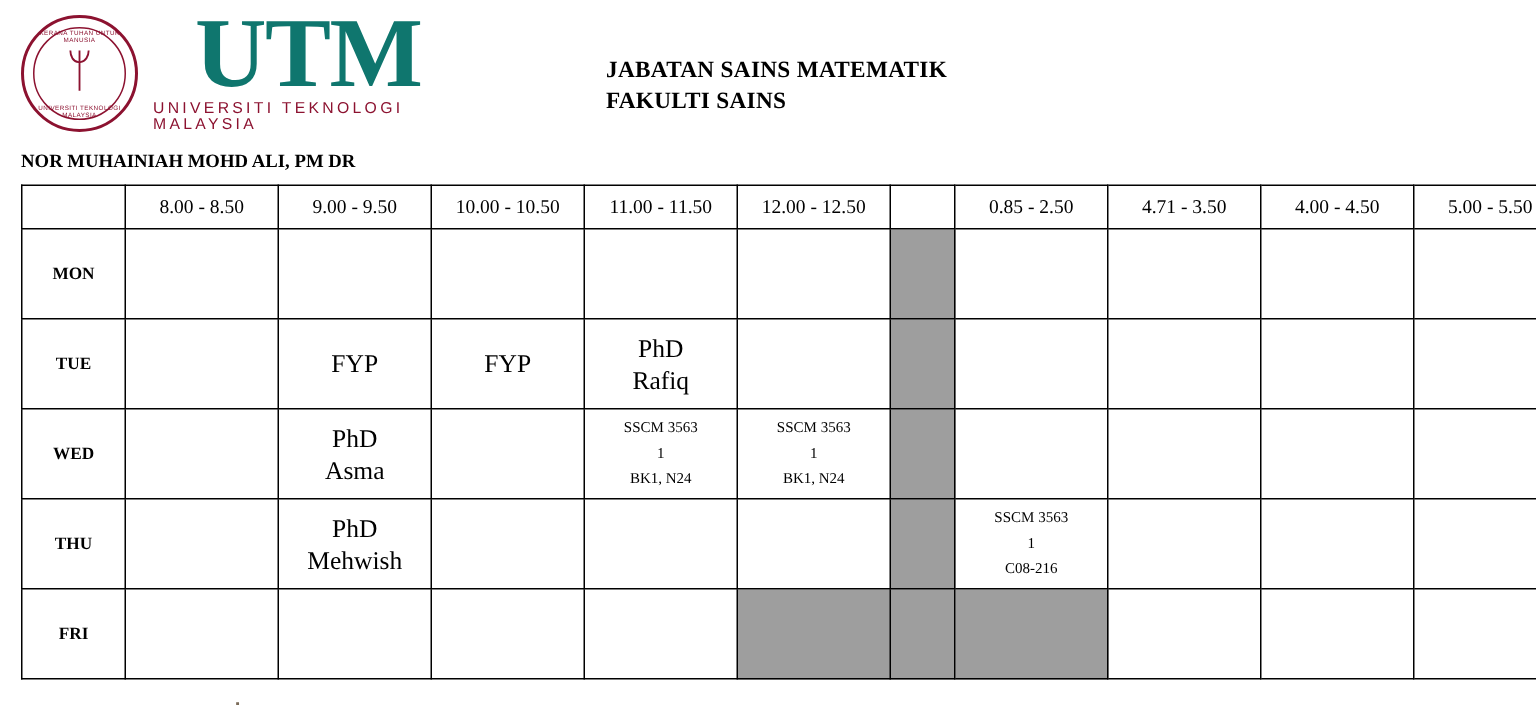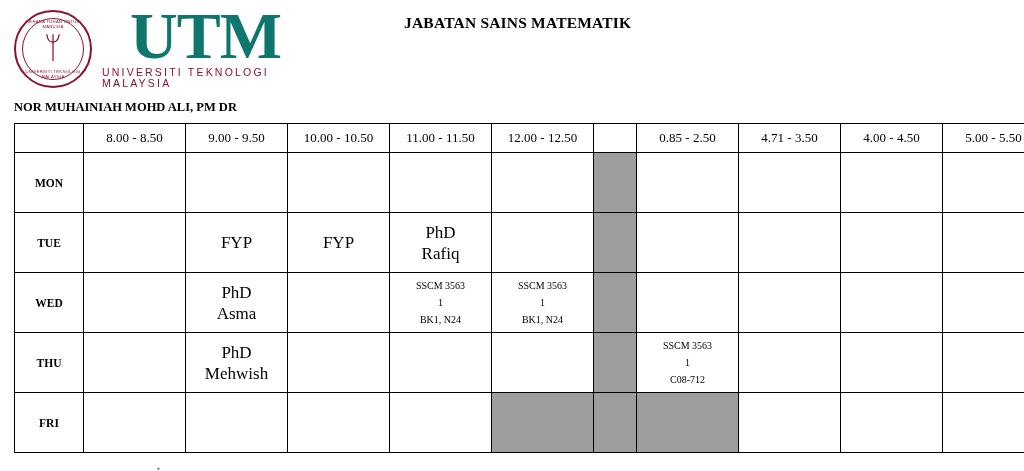--- a/index.html
+++ b/index.html
@@ -84,21 +84,21 @@
   }
   .utm-sub {
     font-family: "Liberation Sans", sans-serif;
     font-size: 10.5px;
     color: #8c1230;
     letter-spacing: 2.2px;
     margin-top: 3px;
   }
 
   .titles {
-    margin-top: 4px;
+    margin-top: 28px;
     margin-left: 90px;
   }
   .titles div {
     font-family: "Liberation Serif", serif;
     font-weight: bold;
     font-size: 15.5px;
     line-height: 21px;
     letter-spacing: .2px;
   }
 
@@ -175,20 +175,21 @@
       <div class="crest-sym">ᛘ</div>
       <div class="crest-ring-text bottom">UNIVERSITI TEKNOLOGI MALAYSIA</div>
     </div>
     <div class="wordmark">
       <div class="utm-text">UTM</div>
       <div class="utm-sub">UNIVERSITI TEKNOLOGI MALAYSIA</div>
     </div>
   </div>
   <div class="titles">
     <div>JABATAN SAINS MATEMATIK</div>
+    <div>FAKULTI SAINS</div>
   </div>
 </div>
 
 <div class="lecturer">NOR MUHAINIAH MOHD ALI, PM DR</div>
 
 <table class="timetable">
   <thead>
     <tr id="head-row">
       <th class="col-day"></th>
     <th class="col-slot">8.00 - 8.50</th>
@@ -283,21 +284,21 @@
           </div>
         </td>
         <td class="slot"></td>
         <td class="slot"></td>
         <td class="slot"></td>
         <td class="slot shaded"></td>
         <td class="slot">
           <div class="cell-small">
             <div>SSCM  3563</div>
             <div>1</div>
-            <div>C08-712</div>
+            <div>C08-216</div>
           </div>
         </td>
         <td class="slot"></td>
         <td class="slot"></td>
         <td class="slot"></td>
       </tr>
       <tr>
         <td class="day-cell">FRI</td>
         <td class="slot"></td>
         <td class="slot"></td>

